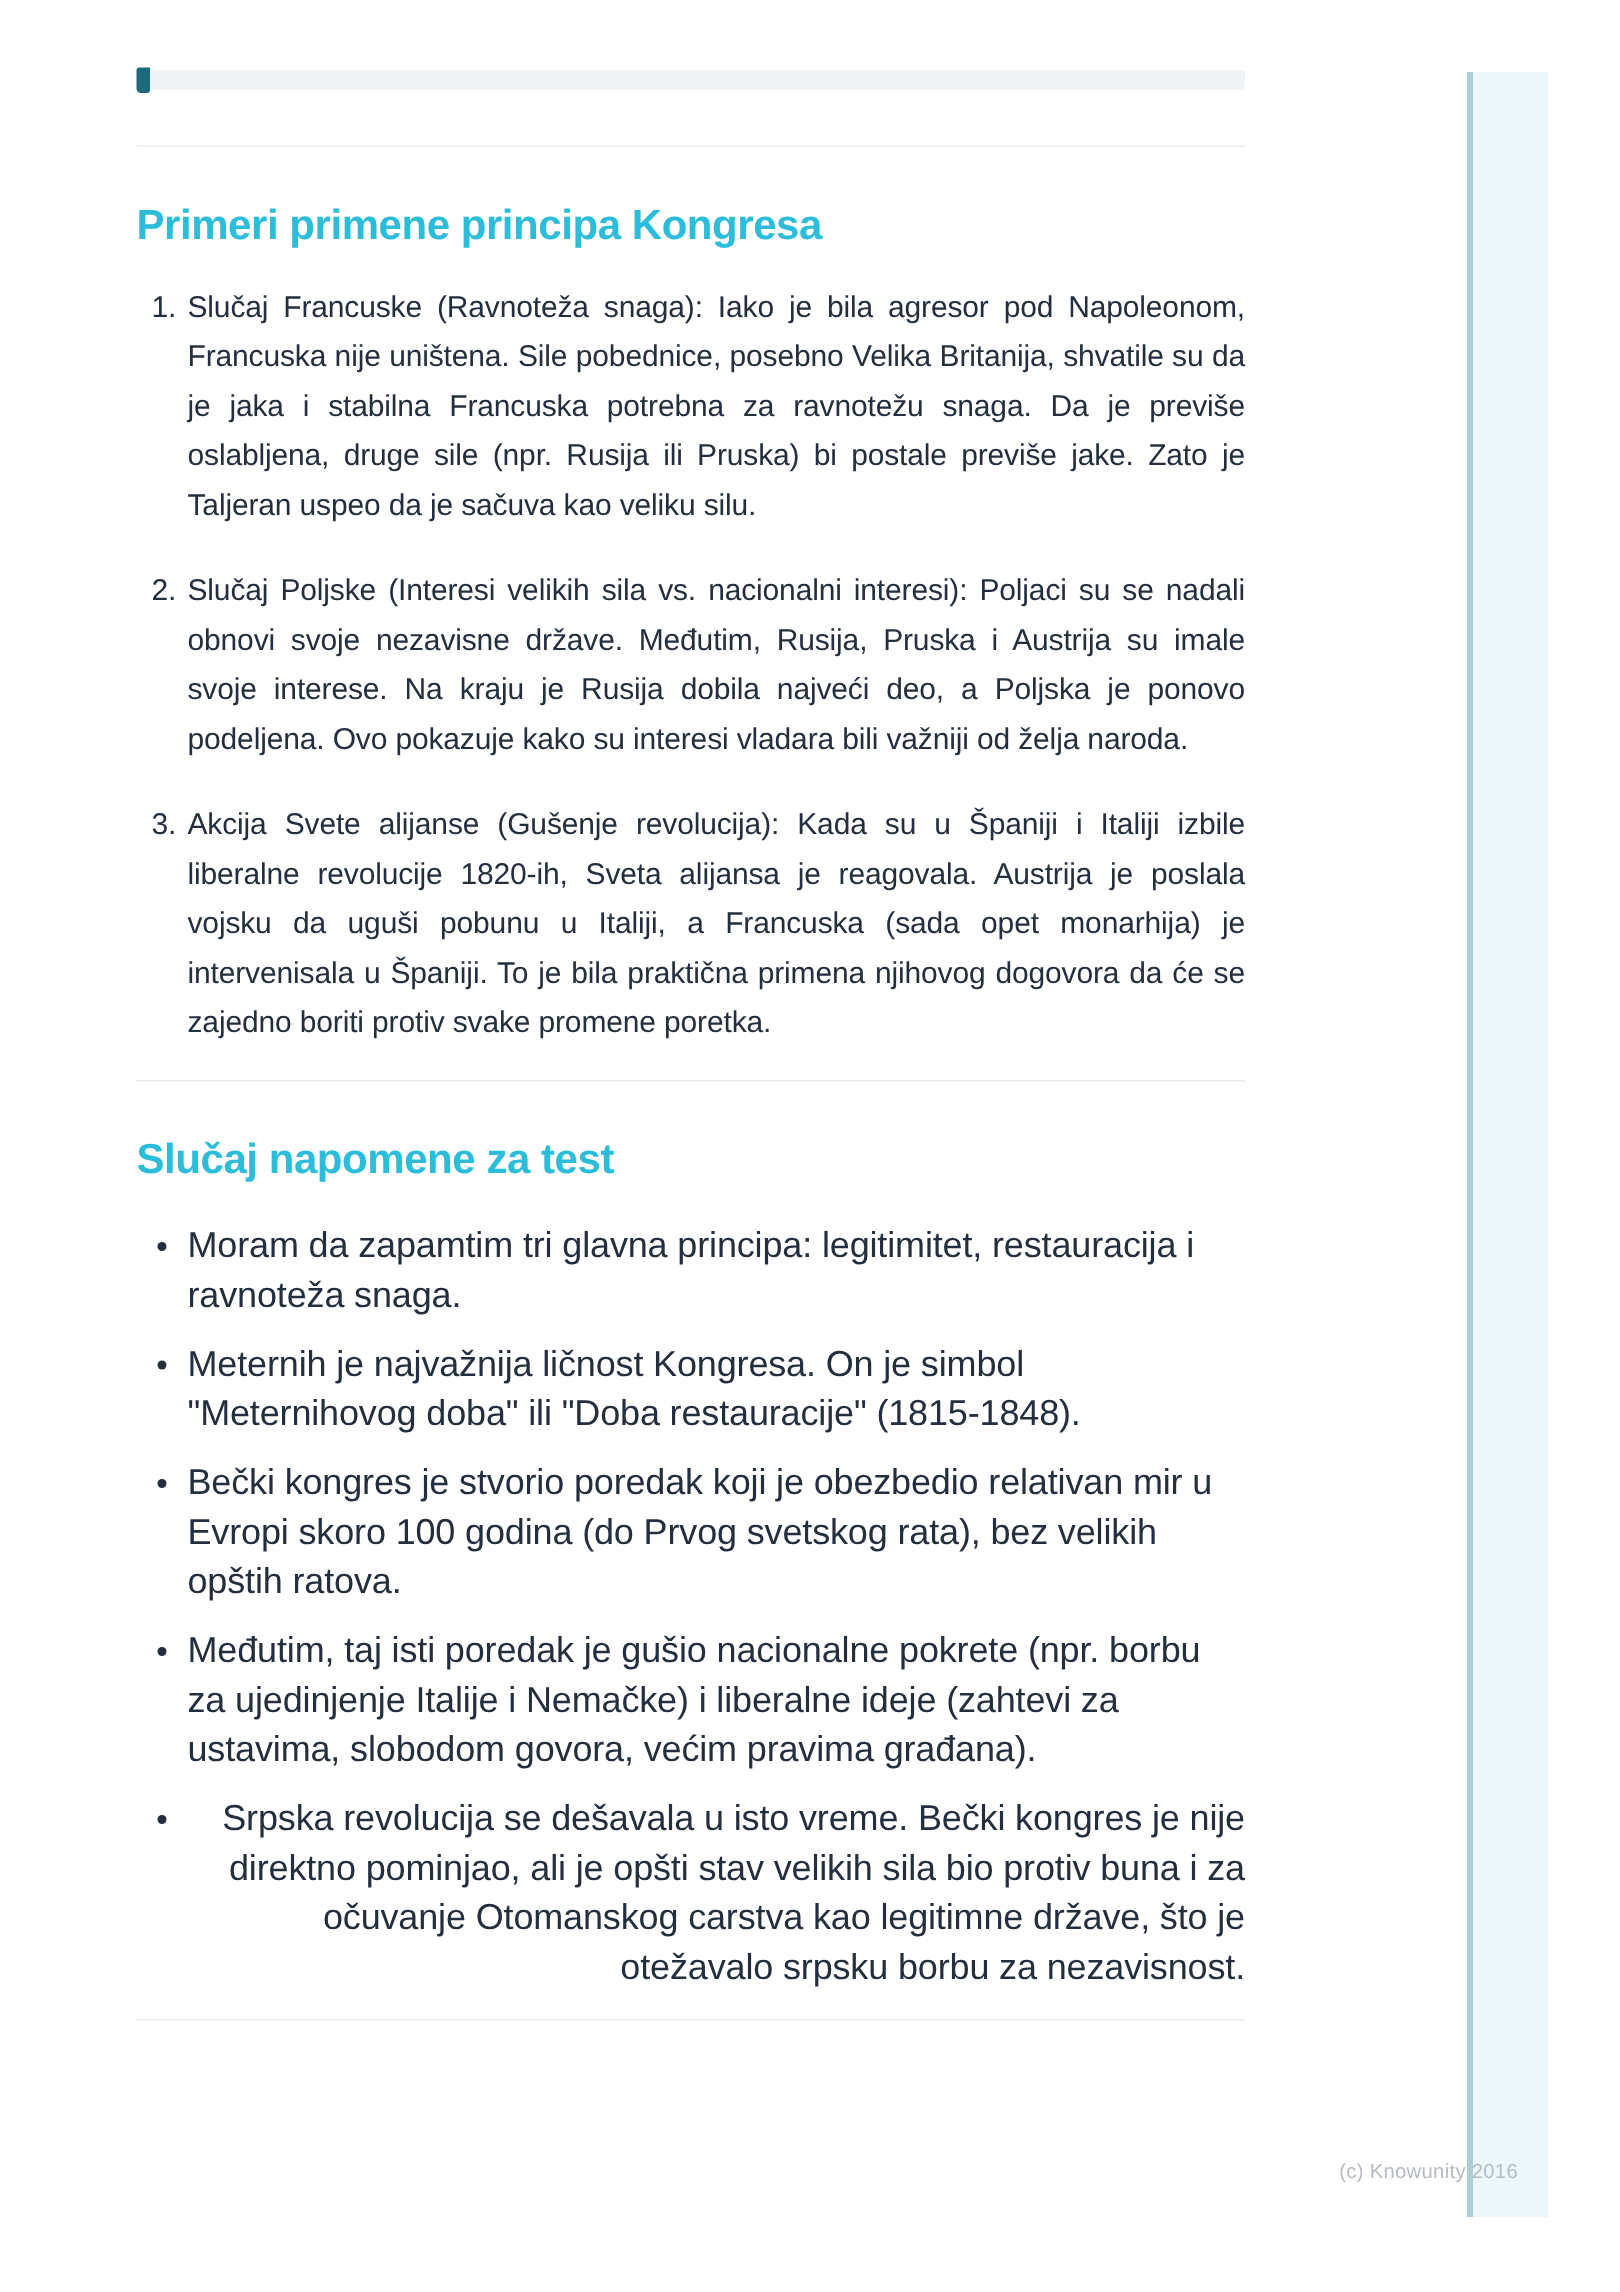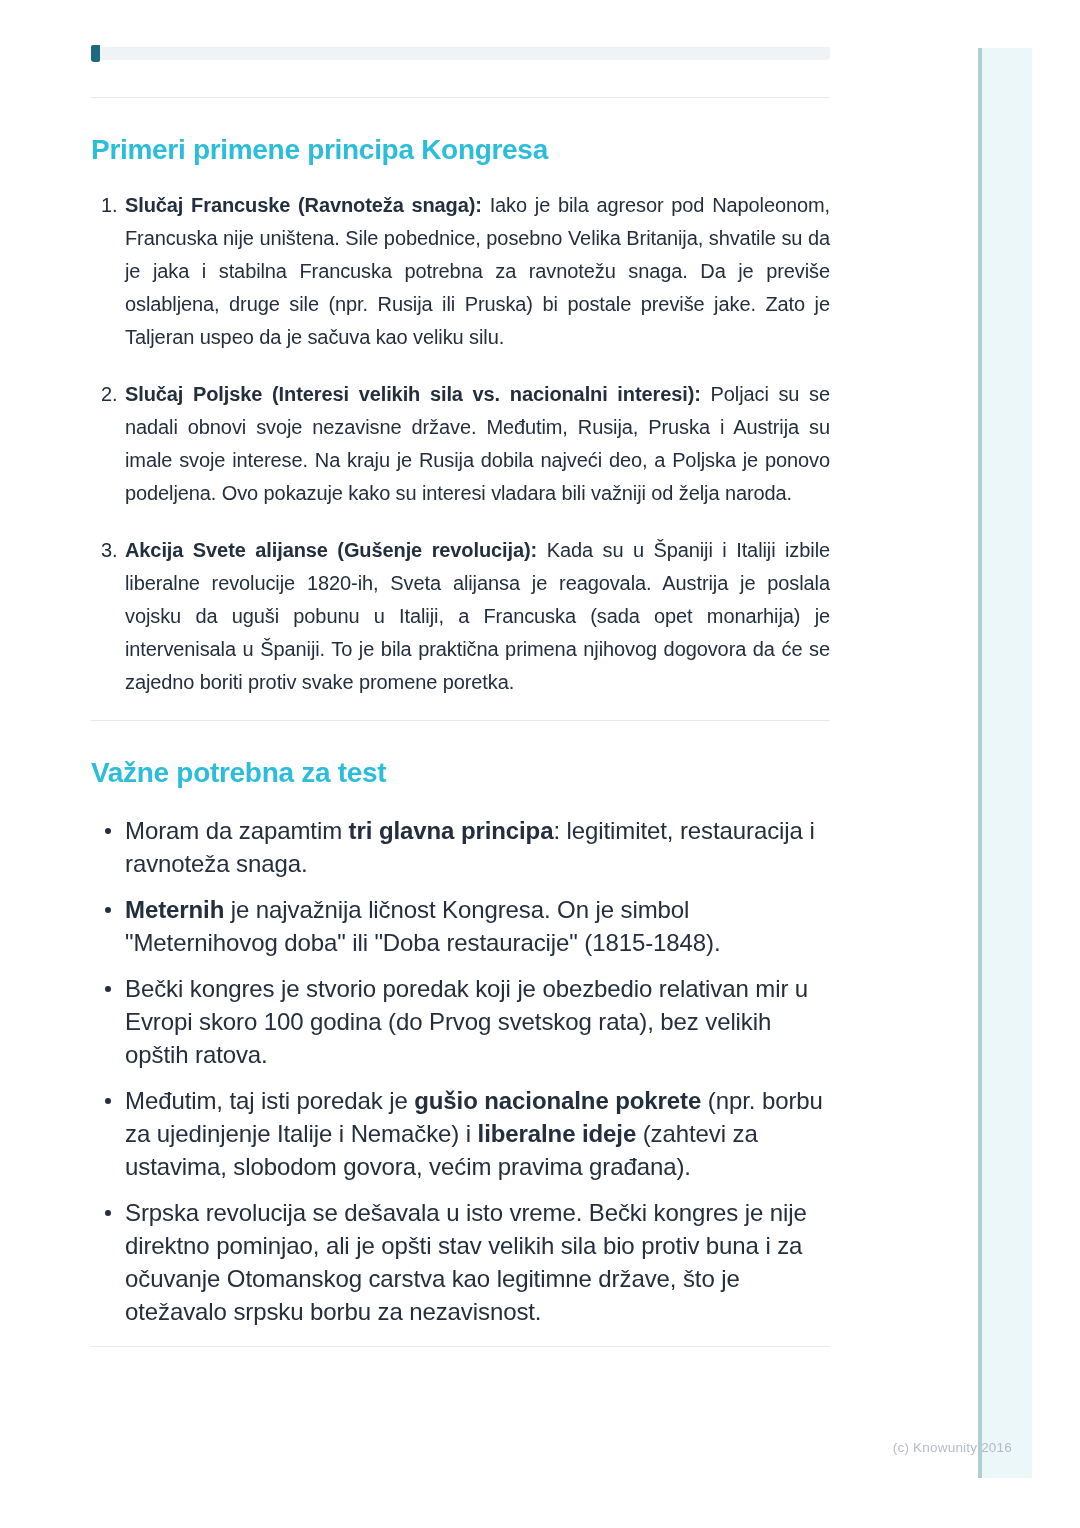--- a/index.html
+++ b/index.html
@@ -45,25 +45,25 @@
 
   ol.num-list{list-style:none;margin-top:20px;}
   ol.num-list>li{position:relative;padding-left:34px;font-size:20px;line-height:33px;
     text-align:justify;margin-bottom:24px;letter-spacing:-.1px;}
   ol.num-list>li:last-child{margin-bottom:0;}
   ol.num-list>li .marker{position:absolute;left:10px;top:0;font-weight:400;}
 
   ul.dot-list{list-style:none;margin-top:22px;}
   ul.dot-list>li{position:relative;padding-left:34px;font-size:24px;line-height:33px;
     text-align:left;margin-bottom:13px;letter-spacing:-.1px;}
-  ul.dot-list>li:last-child{margin-bottom:0;}
+  ul.dot-list>li:last-child{margin-bottom:0;text-align:right;}
   ul.dot-list>li::before{content:"";position:absolute;left:14px;top:14px;width:6px;height:6px;
     border-radius:50%;background:var(--body-text);}
 
-  .seg-b{font-weight:700;}
+  .seg-b{font-weight:400;}
 </style>
 </head>
 <body>
 
 <div class="page">
 
   <div class="side-bar"></div>
 
   <div class="content">
 
@@ -76,21 +76,21 @@
 
     <h2 class="section-heading">Primeri primene principa Kongresa</h2>
     <ol class="num-list">
         <li><span class="marker">1.</span><span class="seg-b">Slučaj Francuske (Ravnoteža snaga):</span><span class="seg-r"> Iako je bila agresor pod Napoleonom, Francuska nije uništena. Sile pobednice, posebno Velika Britanija, shvatile su da je jaka i stabilna Francuska potrebna za ravnotežu snaga. Da je previše oslabljena, druge sile (npr. Rusija ili Pruska) bi postale previše jake. Zato je Taljeran uspeo da je sačuva kao veliku silu.</span></li>
         <li><span class="marker">2.</span><span class="seg-b">Slučaj Poljske (Interesi velikih sila vs. nacionalni interesi):</span><span class="seg-r"> Poljaci su se nadali obnovi svoje nezavisne države. Međutim, Rusija, Pruska i Austrija su imale svoje interese. Na kraju je Rusija dobila najveći deo, a Poljska je ponovo podeljena. Ovo pokazuje kako su interesi vladara bili važniji od želja naroda.</span></li>
         <li><span class="marker">3.</span><span class="seg-b">Akcija Svete alijanse (Gušenje revolucija):</span><span class="seg-r"> Kada su u Španiji i Italiji izbile liberalne revolucije 1820-ih, Sveta alijansa je reagovala. Austrija je poslala vojsku da uguši pobunu u Italiji, a Francuska (sada opet monarhija) je intervenisala u Španiji. To je bila praktična primena njihovog dogovora da će se zajedno boriti protiv svake promene poretka.</span></li>
       </ol>
 
     <hr class="divider d2">
 
-    <h2 class="section-heading">Važne potrebna za test</h2>
+    <h2 class="section-heading">Slučaj napomene za test</h2>
     <ul class="dot-list">
         <li><span class="seg-r">Moram da zapamtim </span><span class="seg-b">tri glavna principa</span><span class="seg-r">: legitimitet, restauracija i ravnoteža snaga.</span></li>
         <li><span class="seg-b">Meternih</span><span class="seg-r"> je najvažnija ličnost Kongresa. On je simbol "Meternihovog doba" ili "Doba restauracije" (1815-1848).</span></li>
         <li><span class="seg-r">Bečki kongres je stvorio poredak koji je obezbedio relativan mir u Evropi skoro 100 godina (do Prvog svetskog rata), bez velikih opštih ratova.</span></li>
         <li><span class="seg-r">Međutim, taj isti poredak je </span><span class="seg-b">gušio nacionalne pokrete</span><span class="seg-r"> (npr. borbu za ujedinjenje Italije i Nemačke) i </span><span class="seg-b">liberalne ideje</span><span class="seg-r"> (zahtevi za ustavima, slobodom govora, većim pravima građana).</span></li>
         <li><span class="seg-r">Srpska revolucija se dešavala u isto vreme. Bečki kongres je nije direktno pominjao, ali je opšti stav velikih sila bio protiv buna i za očuvanje Otomanskog carstva kao legitimne države, što je otežavalo srpsku borbu za nezavisnost.</span></li>
       </ul>
 
     <hr class="divider d3">
 

